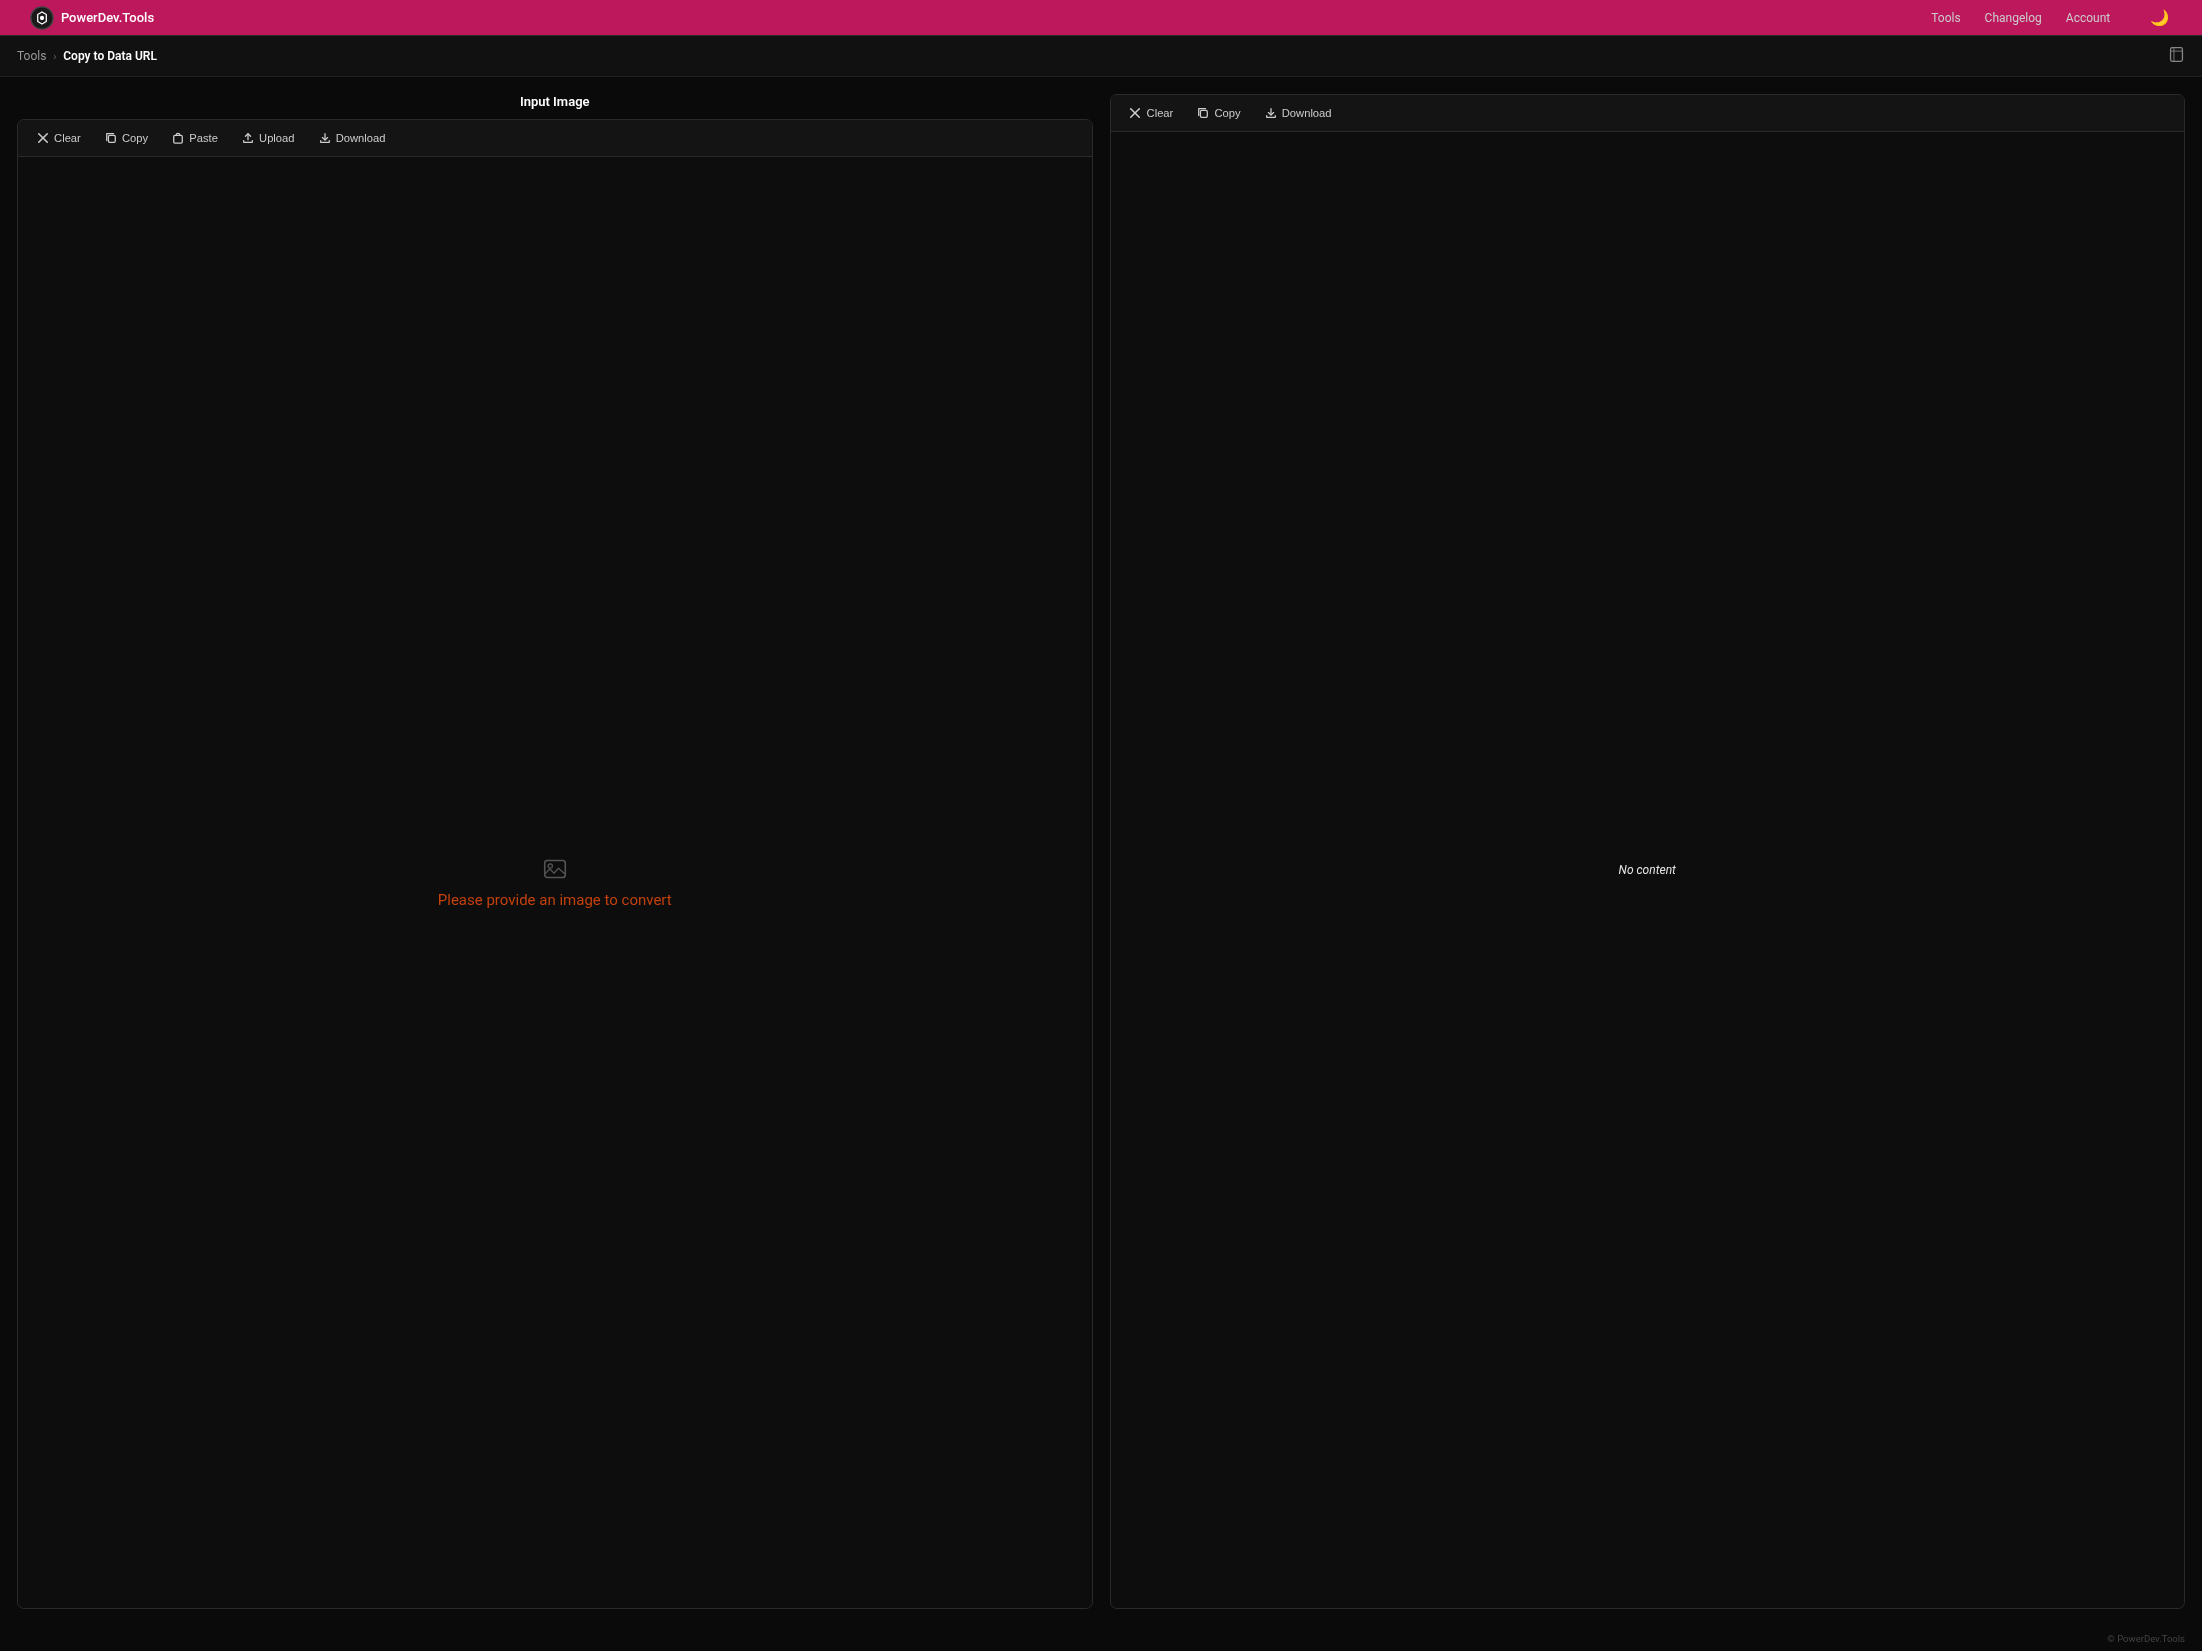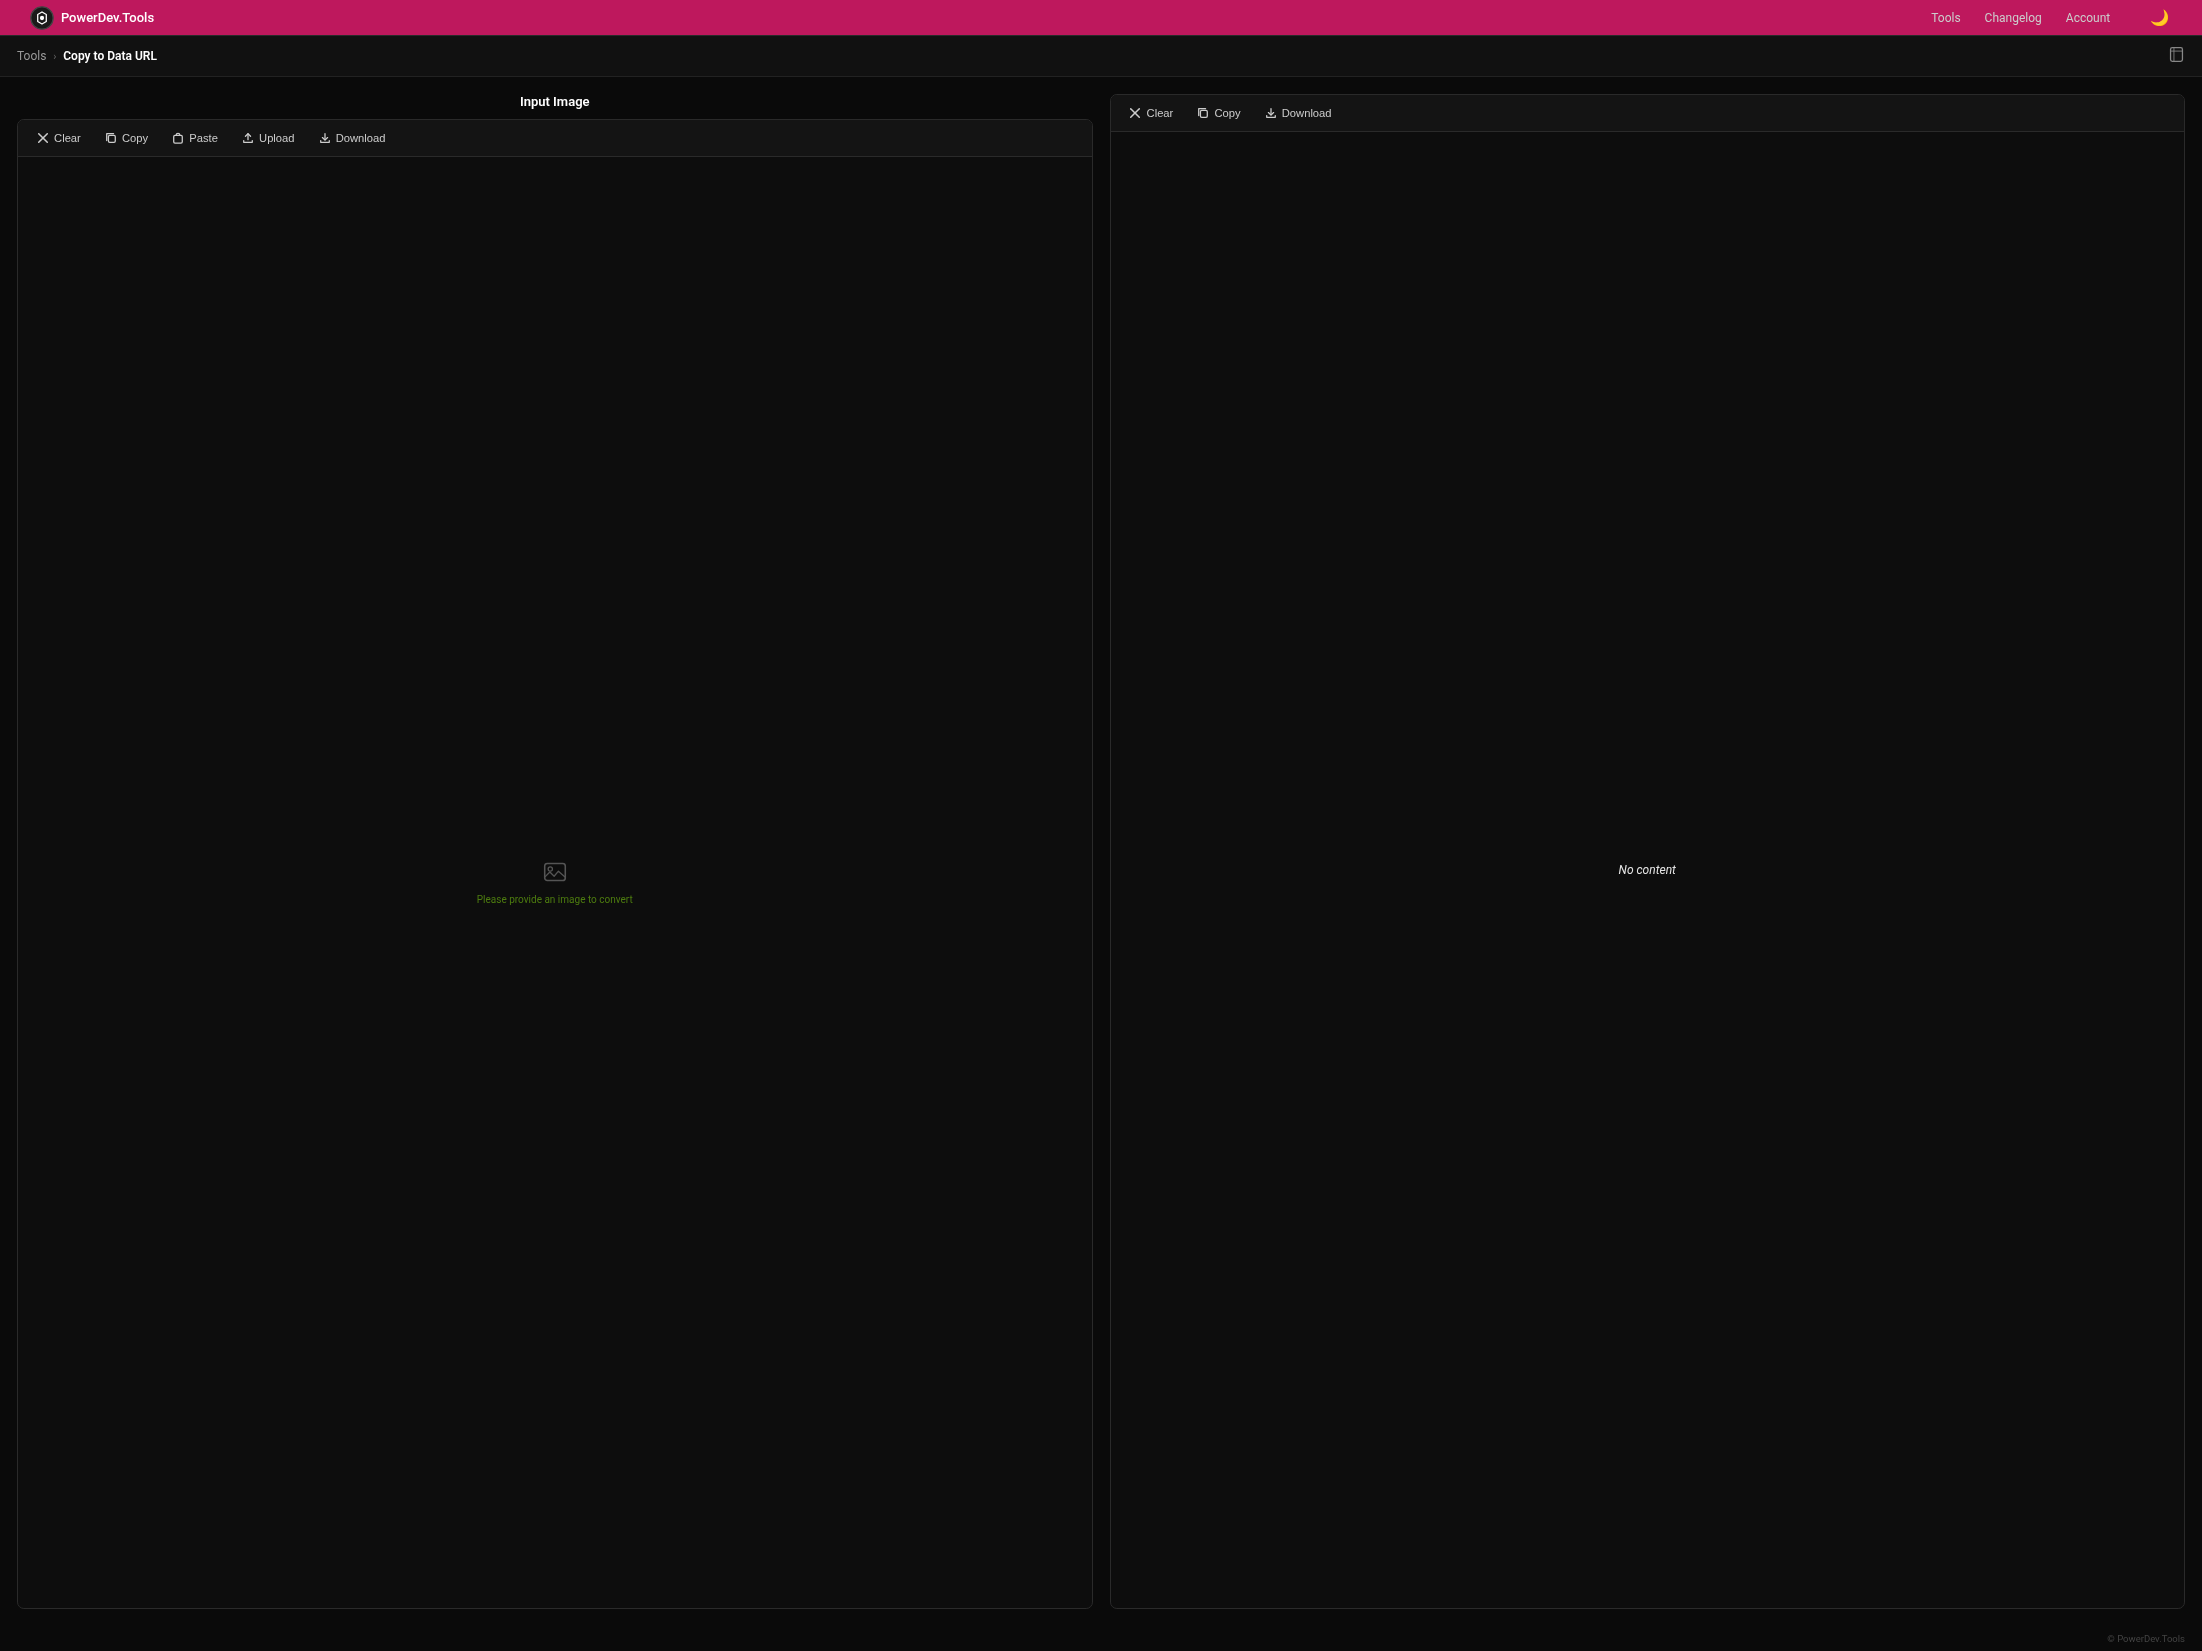--- a/index.html
+++ b/index.html
@@ -190,22 +190,22 @@
 
     .empty-state {
       display: flex;
       flex-direction: column;
       align-items: center;
       gap: 10.3px;
       color: #555555;
     }
 
     .empty-state-text {
-      font-size: 10px;
-      color: #4d7c0f;
+      font-size: 15px;
+      color: #c2410c;
     }
 
     .no-content-text {
       color: #e5e5e5;
       font-size: 12px;
       font-style: italic;
     }
 
     
     .footer {

